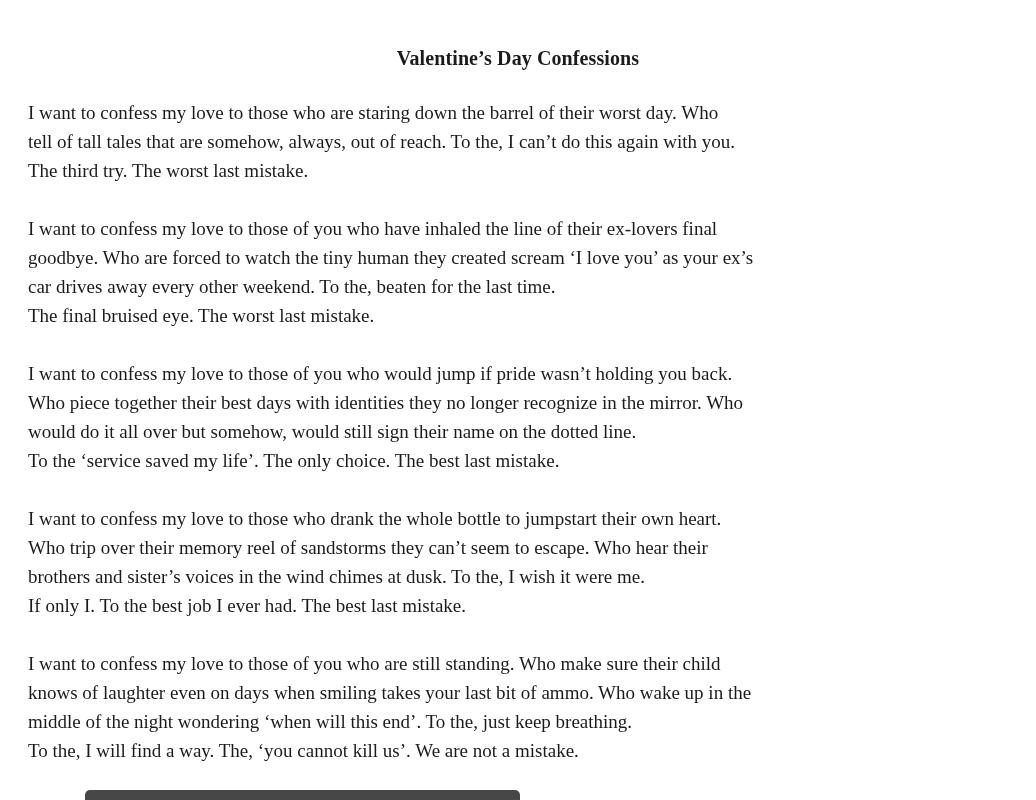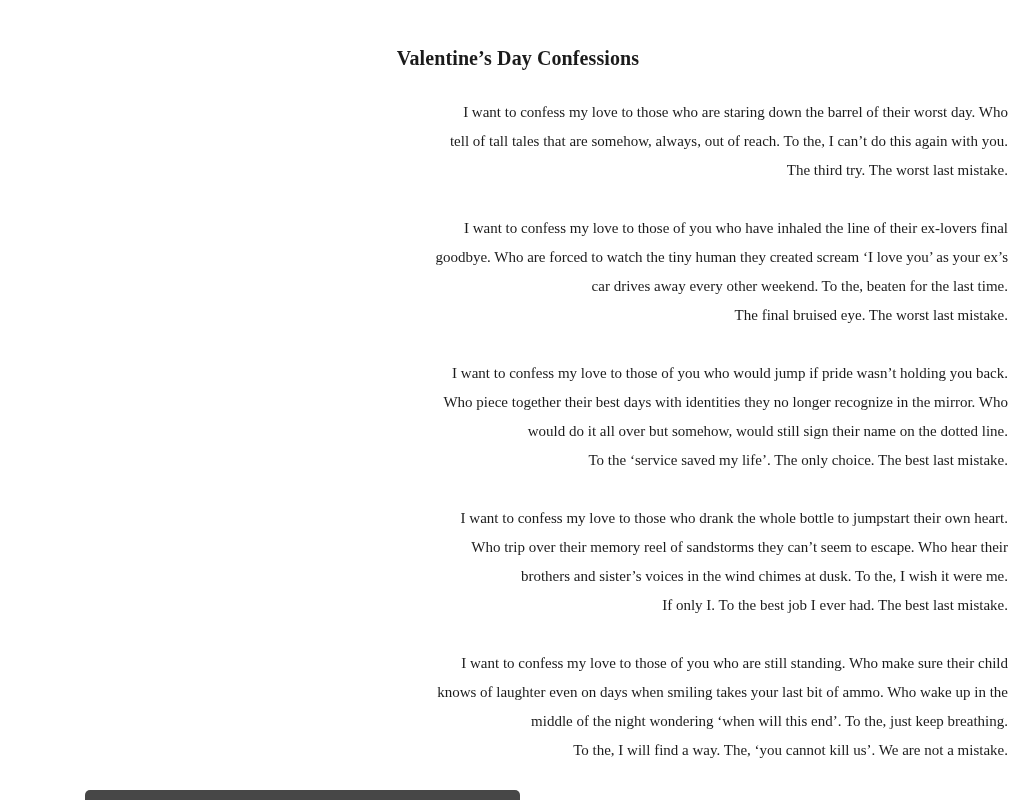--- a/index.html
+++ b/index.html
@@ -21,22 +21,22 @@
   }
   .doc-title {
     text-align: center;
     font-weight: bold;
     font-size: 20px;
     line-height: 29px;
     margin-bottom: 25px;
     letter-spacing: 0.1px;
   }
   .stanza {
-    text-align: right;
-    font-size: 15px;
+    text-align: left;
+    font-size: 19px;
     line-height: 29px;
     margin: 9px 28px 29px 28px;
     white-space: pre-line; 
   }
   .hscrollbar-thumb {
     position: absolute;
     left: 85px;
     bottom: 0;
     width: 435px;
     height: 10px;

